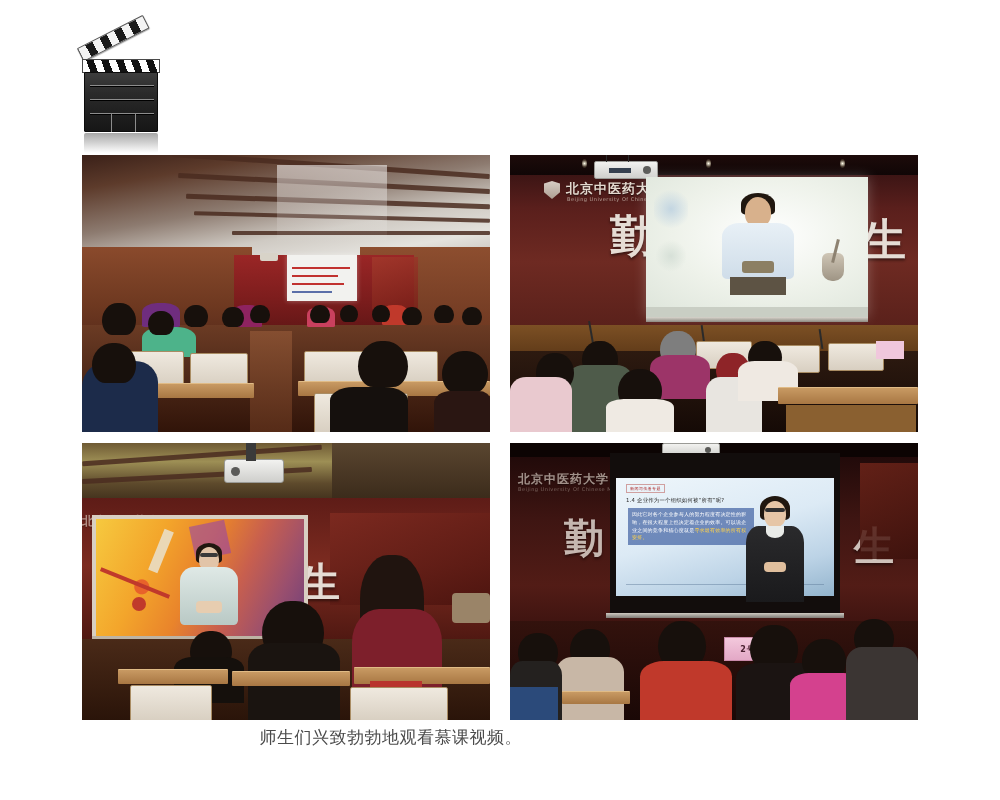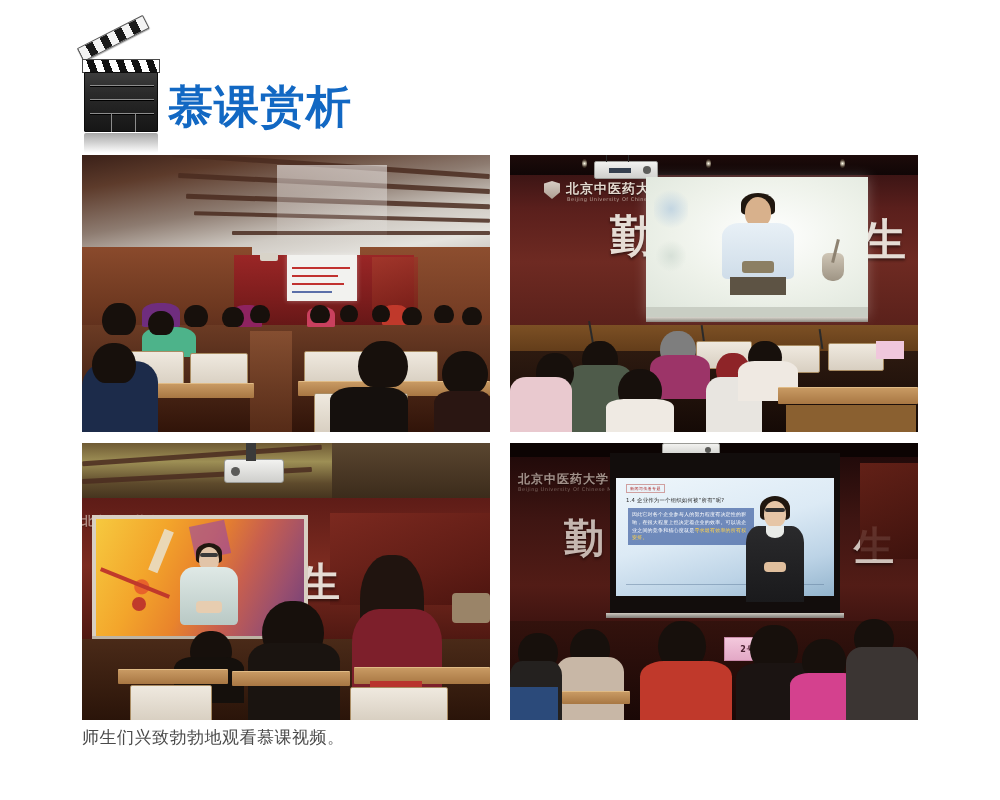--- a/index.html
+++ b/index.html
@@ -316,21 +316,21 @@
     font-size: 8px; font-weight: bold;
     display: flex; align-items: center; justify-content: center;
     letter-spacing: 1px;
   }
 
   
   .caption {
     position: absolute;
     left: 82px; top: 726px;
     width: 440px;
-    text-align: left;
+    text-align: right;
     font-family: Liberation Sans, sans-serif;
     font-size: 17px;
     color: #4a4a4a;
     letter-spacing: .5px;
     white-space: nowrap;
   }
 </style>
 </head>
 <body>
 
@@ -342,21 +342,20 @@
     <div class="board">
       <div class="line l1"></div>
       <div class="line l2"></div>
       <div class="line l3"></div>
       <div class="vline v1"></div>
       <div class="vline v2"></div>
     </div>
     <div class="reflect"></div>
   </div>
 
-  <div class="title-text" style="color: rgb(18, 104, 195);">慕课赏析</div>
 </div>
 
 <div class="grid">
 
   <div class="photo ph-tl">
     <div class="layer tl-ceiling"></div>
     <div class="beam" style="left:90px;top:8px;width:318px;height:5px;transform:rotate(4deg);"></div>
     <div class="beam" style="left:96px;top:26px;width:312px;height:5px;transform:rotate(3deg);"></div>
     <div class="beam" style="left:104px;top:44px;width:304px;height:5px;transform:rotate(2deg);"></div>
     <div class="beam" style="left:112px;top:60px;width:296px;height:4px;transform:rotate(1.5deg);"></div>

